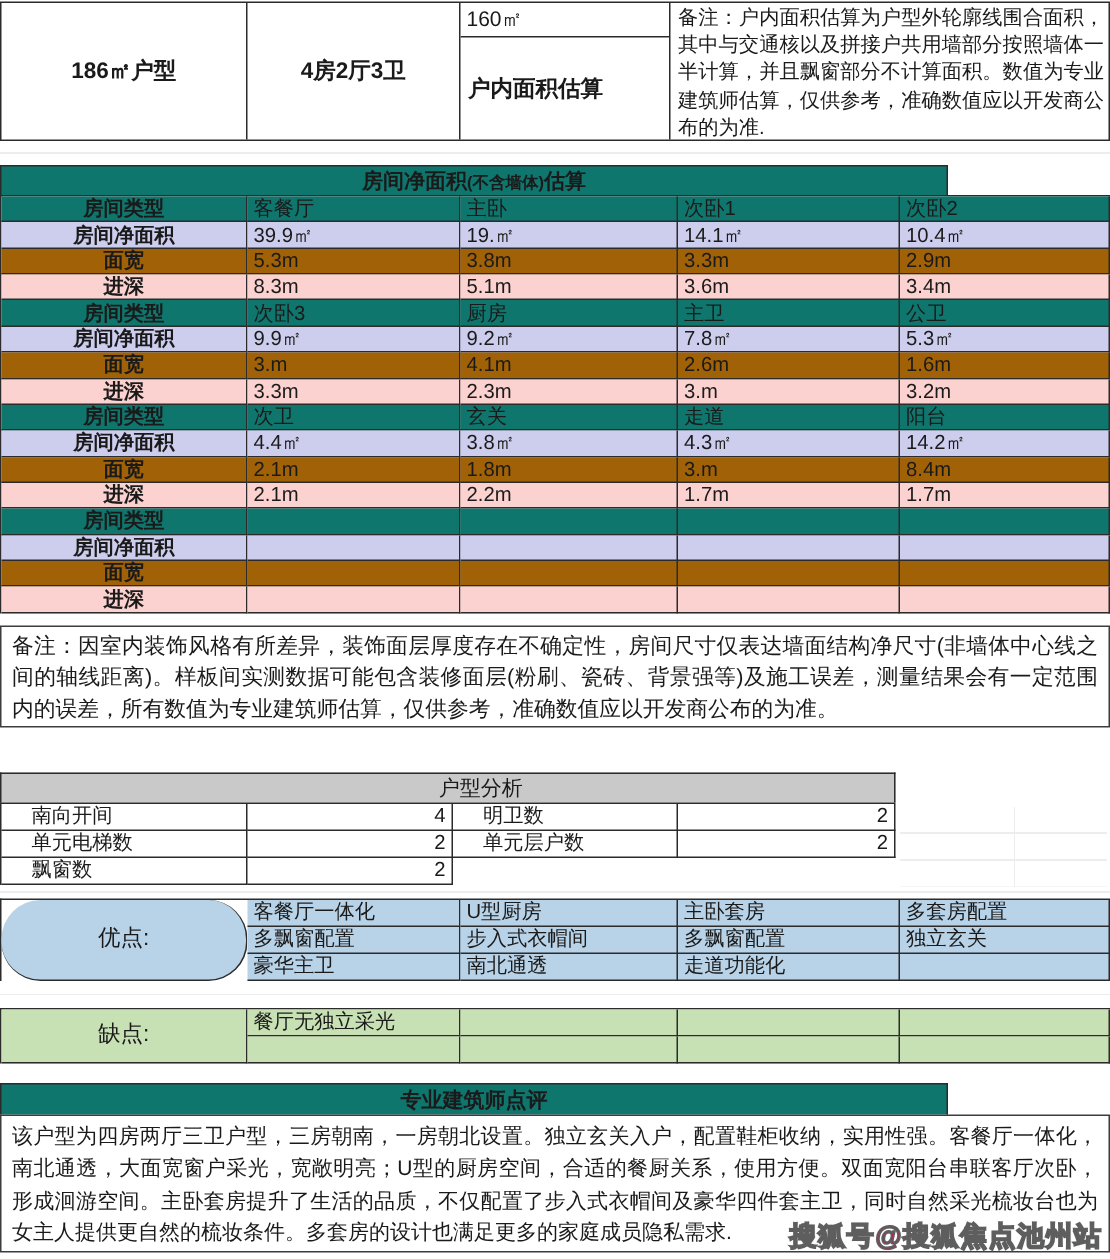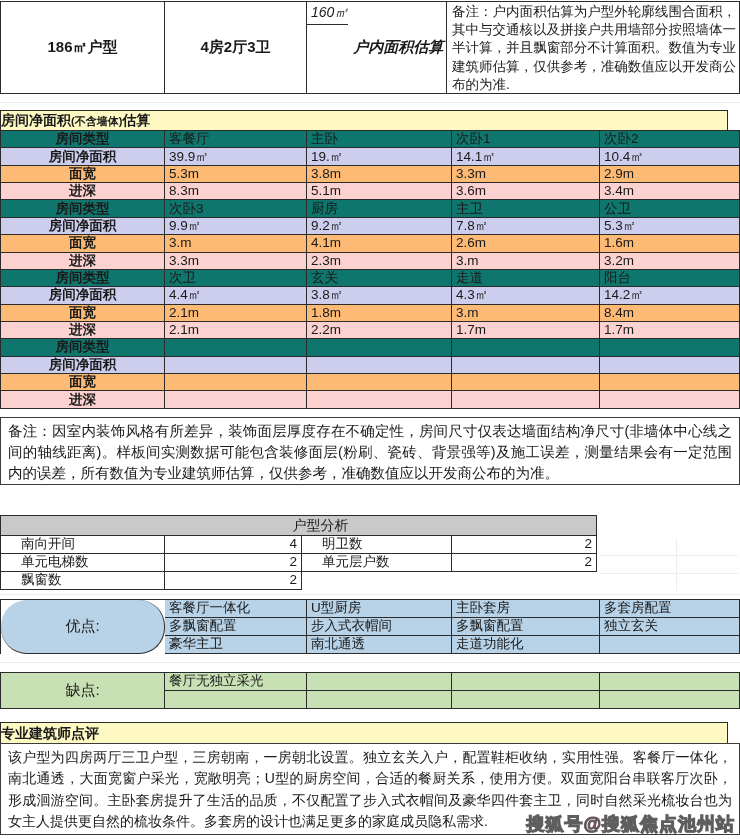--- a/index.html
+++ b/index.html
@@ -4,38 +4,38 @@
 <style>
   html,body{margin:0;padding:0;background:#fff;}
   #page{position:relative;width:740px;height:839px;overflow:hidden;background:#fff;
         font-family:"Liberation Sans","DejaVu Sans",sans-serif;color:#1a1a1a;}
   
   .top-table{display:grid;grid-template-columns:164px 142px 140px 293px;width:740px;height:93px;
              margin-top:1px;border:1px solid #2b2b2b;box-sizing:border-box;background:#fff;}
   .tt-cell{border-right:1px solid #2b2b2b;box-sizing:border-box;overflow:hidden;}
   .tt-cell:last-child{border-right:none;}
   .tt-center{display:flex;align-items:center;justify-content:center;font-weight:bold;font-size:15px;}
-  .tt-col3{display:flex;flex-direction:row;font-style:italic;}
+  .tt-col3{display:flex;flex-direction:column;}
   .tt-area-val{height:23px;border-bottom:1px solid #2b2b2b;box-sizing:border-box;
                font-size:14px;line-height:21px;padding-left:4px;}
   .tt-area-lbl{flex:1;display:flex;align-items:center;font-weight:bold;font-size:15px;padding-left:5px;}
   .tt-remark{font-size:13.5px;line-height:18.2px;padding:1px 4px 0 5px;text-align:justify;}
   
   .gap{width:740px;background:linear-gradient(to bottom,#fff 47%,#ededed 47%,#ededed calc(47% + 1px),#fff calc(47% + 1px));}
   
-  .sec-title{width:728px;height:20px;background:#fef9c3;border:1px solid #2b2b2b;border-bottom:none;
-             box-sizing:border-box;font-size:14px;line-height:19px;font-weight:bold;}
+  .sec-title{width:632px;height:20px;background:#0f766e;border:1px solid #2b2b2b;border-bottom:none;
+             box-sizing:border-box;text-align:center;font-size:14px;line-height:19px;font-weight:bold;}
   .sec-title .small{font-size:11px;font-weight:bold;}
   .room-grid{display:grid;grid-template-columns:164px 142px 145px 148px 140px;grid-auto-rows:17.37px;
              width:740px;border-left:1px solid #2b2b2b;border-top:1px solid #2b2b2b;box-sizing:border-box;}
   .cell{border-right:1px solid #2b2b2b;border-bottom:1px solid #2b2b2b;box-sizing:border-box;
         font-size:13.5px;line-height:16px;padding:0 0 0 4px;overflow:hidden;white-space:nowrap;
         display:flex;align-items:center;}
   .lbl{justify-content:center;font-weight:bold;padding:0;}
-  .rt{background:#0f766e;} .ra{background:#cdcdee;} .rw{background:#fdba74;} .rd{background:#fbd2cf;}
+  .rt{background:#0f766e;} .ra{background:#cdcdee;} .rw{background:#a16207;} .rd{background:#fbd2cf;}
   
   .notes{width:740px;height:68px;margin-top:8px;border:1px solid #3c3c3c;box-sizing:border-box;
          font-size:14.5px;line-height:21px;padding:3px 7px 0 7px;text-align:justify;}
   
   .an-title{width:597px;height:20px;margin-top:30px;background:#c9c9c9;border:1px solid #2b2b2b;border-bottom:none;
             box-sizing:border-box;text-align:center;font-size:14px;line-height:19px;padding-left:44px;}
   .an-grid{display:grid;grid-template-columns:164px 137px 150px 145px;grid-auto-rows:18px;width:597px;
            border-left:1px solid #2b2b2b;border-top:1px solid #2b2b2b;box-sizing:border-box;}
   .an-cell{border-right:1px solid #2b2b2b;border-bottom:1px solid #2b2b2b;box-sizing:border-box;
            font-size:13.5px;line-height:16px;display:flex;align-items:center;overflow:hidden;}

